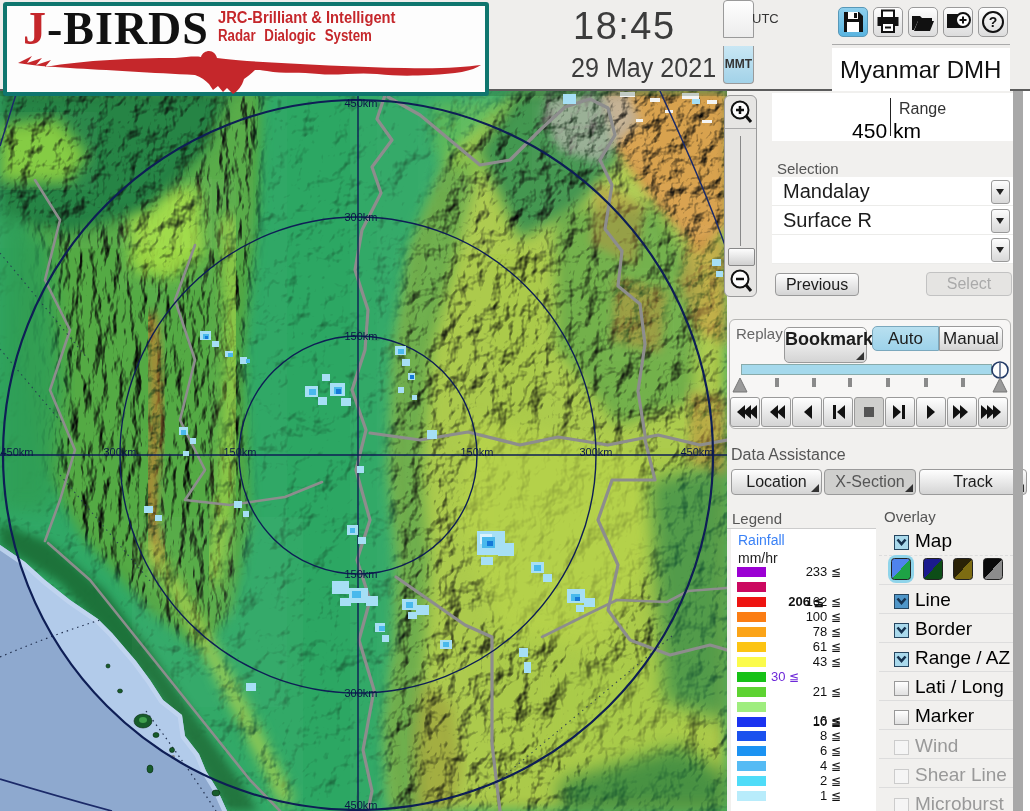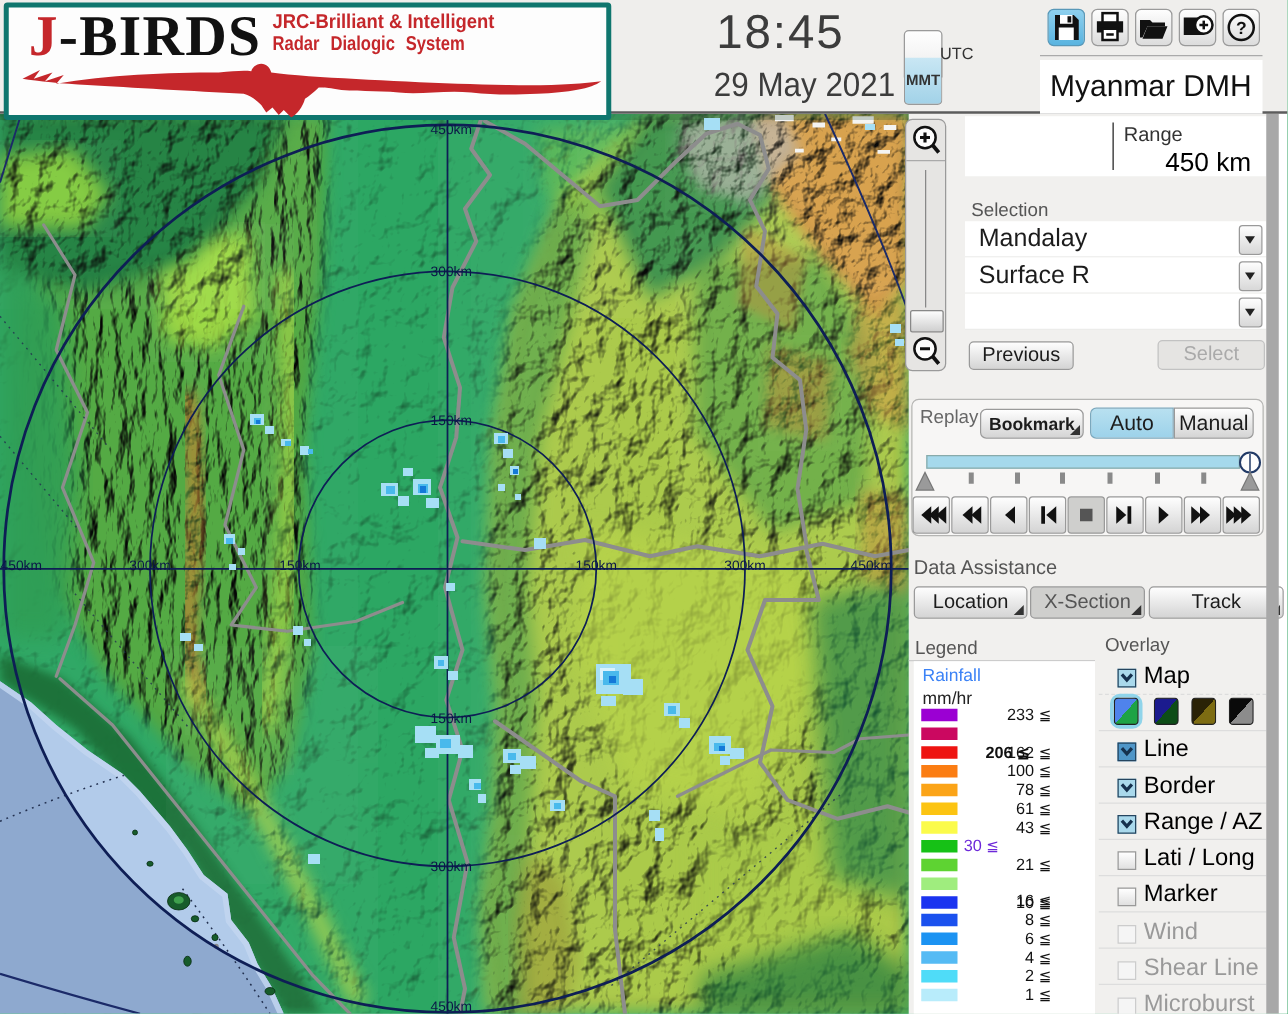--- a/index.html
+++ b/index.html
@@ -11,38 +11,38 @@
   #logobox{left:3px;top:2px;width:478px;height:86px;background:#fdfdfd;border:4px solid #0f766e;border-radius:3px;}
   #jbirds{left:16px;top:-4px;font-family:"Liberation Serif",serif;font-weight:bold;font-size:46px;letter-spacing:1px;color:#111;}
   #jbirds .j{color:#c5272b;}
   .jrc{color:#c5272b;font-weight:bold;font-size:16px;letter-spacing:0px;}
   #warnbox{left:482px;top:2px;width:81px;height:81px;background:#fff;border:1px solid #d5d5d5;}
   #warntext{left:0;top:32px;width:81px;text-align:center;color:#9a9a9a;font-size:16px;}
   #clock{left:573px;top:5px;font-size:38px;color:#3c3c3c;letter-spacing:1.5px;}
   #date{left:571px;top:53px;font-size:27px;color:#3c3c3c;transform:scaleX(0.93);transform-origin:0 0;}
   .tzbtn{left:723px;width:31px;height:38px;border:1px solid #9a9a9a;box-sizing:border-box;
          text-align:center;font-size:13px;color:#333;}
-  #utc{top:24px;border-radius:4px 4px 0 0;background:linear-gradient(#fefefe,#ececec);line-height:36px;padding-left:28px;}
+  #utc{top:0;border-radius:4px 4px 0 0;background:linear-gradient(#fefefe,#ececec);line-height:36px;padding-left:28px;}
   #mmt{top:46px;border-top:none;border-radius:0 0 4px 4px;background:linear-gradient(#c9e7f4,#a2d2e8);line-height:36px;font-weight:bold;font-size:12px;}
   .tool{top:7px;width:30px;height:30px;border:1px solid #9a9a9a;border-radius:5px;
         background:linear-gradient(#fefefe,#dcdcdc);box-sizing:border-box;}
   .tool.active{background:linear-gradient(#8ed0ee,#5ab4e0);border-color:#5898b8;}
   #sepline{left:832px;top:44px;width:178px;height:0px;border-top:1px solid #aaa;}
   #dmhbox{left:832px;top:48px;width:178px;height:43px;background:#fff;}
   #dmhtext{left:8px;top:8px;font-size:24px;color:#111;}
   
   #graystrip{left:1013px;top:50px;width:10px;height:761px;background:#a8a8a8;}
   #collapse{left:1013px;top:17px;width:0;height:0;border-top:6px solid transparent;border-bottom:6px solid transparent;border-right:8px solid #909090;}
   
   #sidebar{left:727px;top:91px;width:286px;height:720px;background:#f1f0ee;}
   .sbx{position:absolute;}
   #rangebox{left:45px;top:2px;width:241px;height:48px;background:#fff;}
   #rangediv{left:118px;top:5px;width:0px;height:38px;border-left:1px solid #222;}
   #rangelab{left:127px;top:7px;font-size:16px;color:#333;}
-  #rangeval{left:0px;top:26px;width:229px;text-align:right;font-size:21px;color:#000;}
+  #rangeval{left:0px;top:26px;width:229px;text-align:center;font-size:21px;color:#000;}
   #sellab{left:50px;top:69px;font-size:15px;color:#555;}
   .selrow{left:45px;width:241px;height:28px;background:#fff;border-bottom:1px solid #ececea;}
   .selrow .txt{position:absolute;left:11px;top:3px;font-size:20px;color:#1c1c1c;}
   .combo{position:absolute;right:3px;top:3px;width:17px;height:22px;border:1px solid #999;border-radius:3px;
          background:linear-gradient(#fdfdfd,#d8d8d8);}
   .combo:after{content:"";position:absolute;left:4px;top:8px;border-left:4px solid transparent;border-right:4px solid transparent;border-top:6px solid #222;}
   .btn{position:absolute;border:1px solid #9a9a9a;border-radius:4px;background:linear-gradient(#fefefe,#d4d4d4);
        text-align:center;color:#1c1c1c;box-sizing:border-box;}
   .btn.disabled{background:#e5e4e2;border-color:#c2c2c2;color:#aaa;}
   .btn.pressed{background:#cfcfcd;border-color:#9a9a9a;}
@@ -418,21 +418,21 @@
       <span class="combo"></span>
     </div>
   <div class="sbx selrow" style="top:144px;">
       <span class="combo"></span>
     </div>
   <div class="btn" style="left:48px;top:182px;width:84px;height:23px;font-size:16px;line-height:21px;">Previous</div>
   <div class="btn disabled" style="left:199px;top:181px;width:86px;height:24px;font-size:16px;line-height:22px;">Select</div>
 
   <div class="sbx" id="replaypanel">
     <div class="sbx" style="left:6px;top:5px;font-size:15px;color:#666;">Replay</div>
-    <div class="btn corner" style="left:54px;top:7px;width:83px;height:24px;font-size:14px;font-weight:bold;line-height:22px;border-radius:5px;">Bookmark</div>
+    <div class="btn corner" style="left:54px;top:7px;width:83px;height:36px;font-size:18px;font-weight:bold;line-height:22px;border-radius:5px;">Bookmark</div>
     <div class="btn" style="left:142px;top:6px;width:67px;height:25px;font-size:17px;line-height:23px;border-radius:5px 0 0 5px;background:linear-gradient(#b8e0f0,#9dd2ea);border-color:#7ba8bd;">Auto</div>
     <div class="btn" style="left:209px;top:6px;width:64px;height:25px;font-size:17px;line-height:23px;border-radius:0 5px 5px 0;">Manual</div>
     <div class="sbx" style="left:11px;top:44px;width:251px;height:11px;background:#a5d9ec;border:1px solid #8aa;box-sizing:border-box;"></div>
     <svg class="sbx" style="left:260px;top:40px;" width="20" height="20" viewBox="0 0 20 20">
         <circle cx="10" cy="10" r="8" fill="#fdfdfd" stroke="#223a66" stroke-width="1.6"></circle>
         <line x1="10" y1="3" x2="10" y2="17" stroke="#223a66" stroke-width="1.2"></line>
       </svg>
 
     <svg class="sbx" style="left:0px;top:56px;" width="280" height="18" viewBox="0 0 280 18">
       <polygon points="3,16 17,16 10,2" fill="#9a9a9a" stroke="#777"></polygon>

